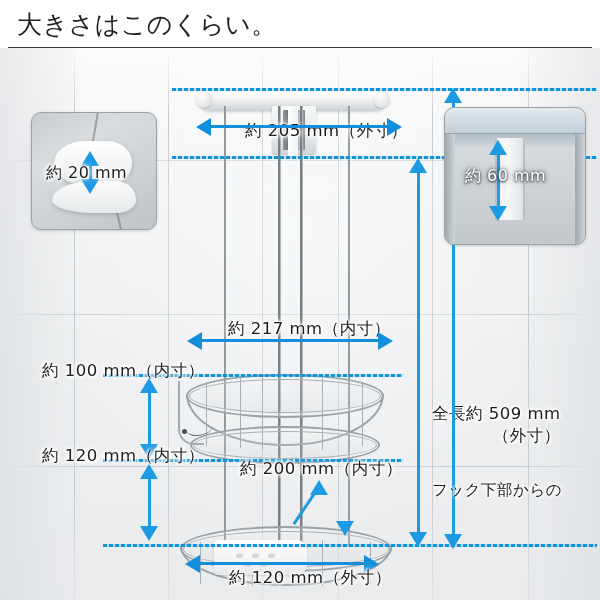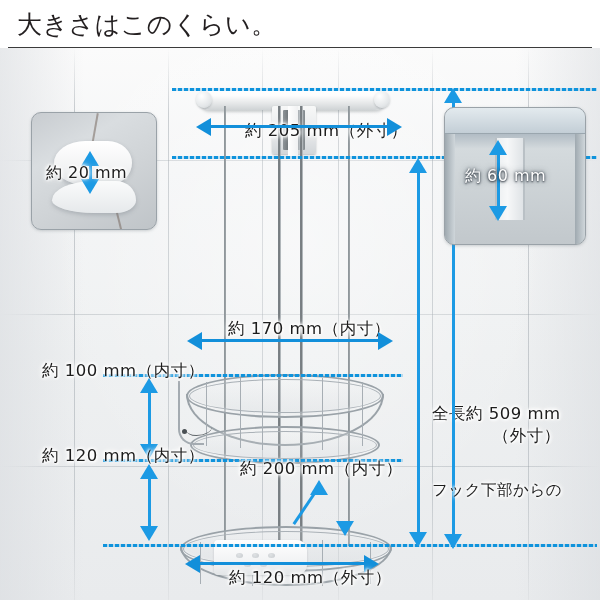--- a/index.html
+++ b/index.html
@@ -282,21 +282,21 @@
     <div class="sline" style="left:211px; top:77px; width:176px;"></div>
     <div class="arrow arr-l" style="left:196px; top:70px;"></div>
     <div class="arrow arr-r" style="left:387px; top:70px;"></div>
 
     <div class="dline" style="left:172px; top:40px; width:425px;"></div>
     <div class="dline" style="left:172px; top:108px; width:425px;"></div>
     <div class="dline" style="left:103px; top:326px; width:300px;"></div>
     <div class="dline" style="left:103px; top:411px; width:300px;"></div>
     <div class="dline" style="left:103px; top:496px; width:494px;"></div>
 
-    <div class="meas-label" style="left:228px; top:270px;">約 170 mm（内寸）</div>
+    <div class="meas-label" style="left:228px; top:270px;">約 217 mm（内寸）</div>
     <div class="sline" style="left:202px; top:291px; width:176px;"></div>
     <div class="arrow arr-l" style="left:187px; top:284px;"></div>
     <div class="arrow arr-r" style="left:378px; top:284px;"></div>
 
     <div class="meas-label" style="left:240px; top:410px;">約 200 mm（内寸）</div>
     <div class="vline" style="left:318px; top:438px; height:46px; transform:rotate(34deg); transform-origin:top center;"></div>
     <div class="arrow arr-u" style="left:310px; top:432px;"></div>
     <div class="arrow arr-d" style="left:336px; top:473px;"></div>
 
     <div class="sline" style="left:200px; top:514px; width:164px;"></div>

